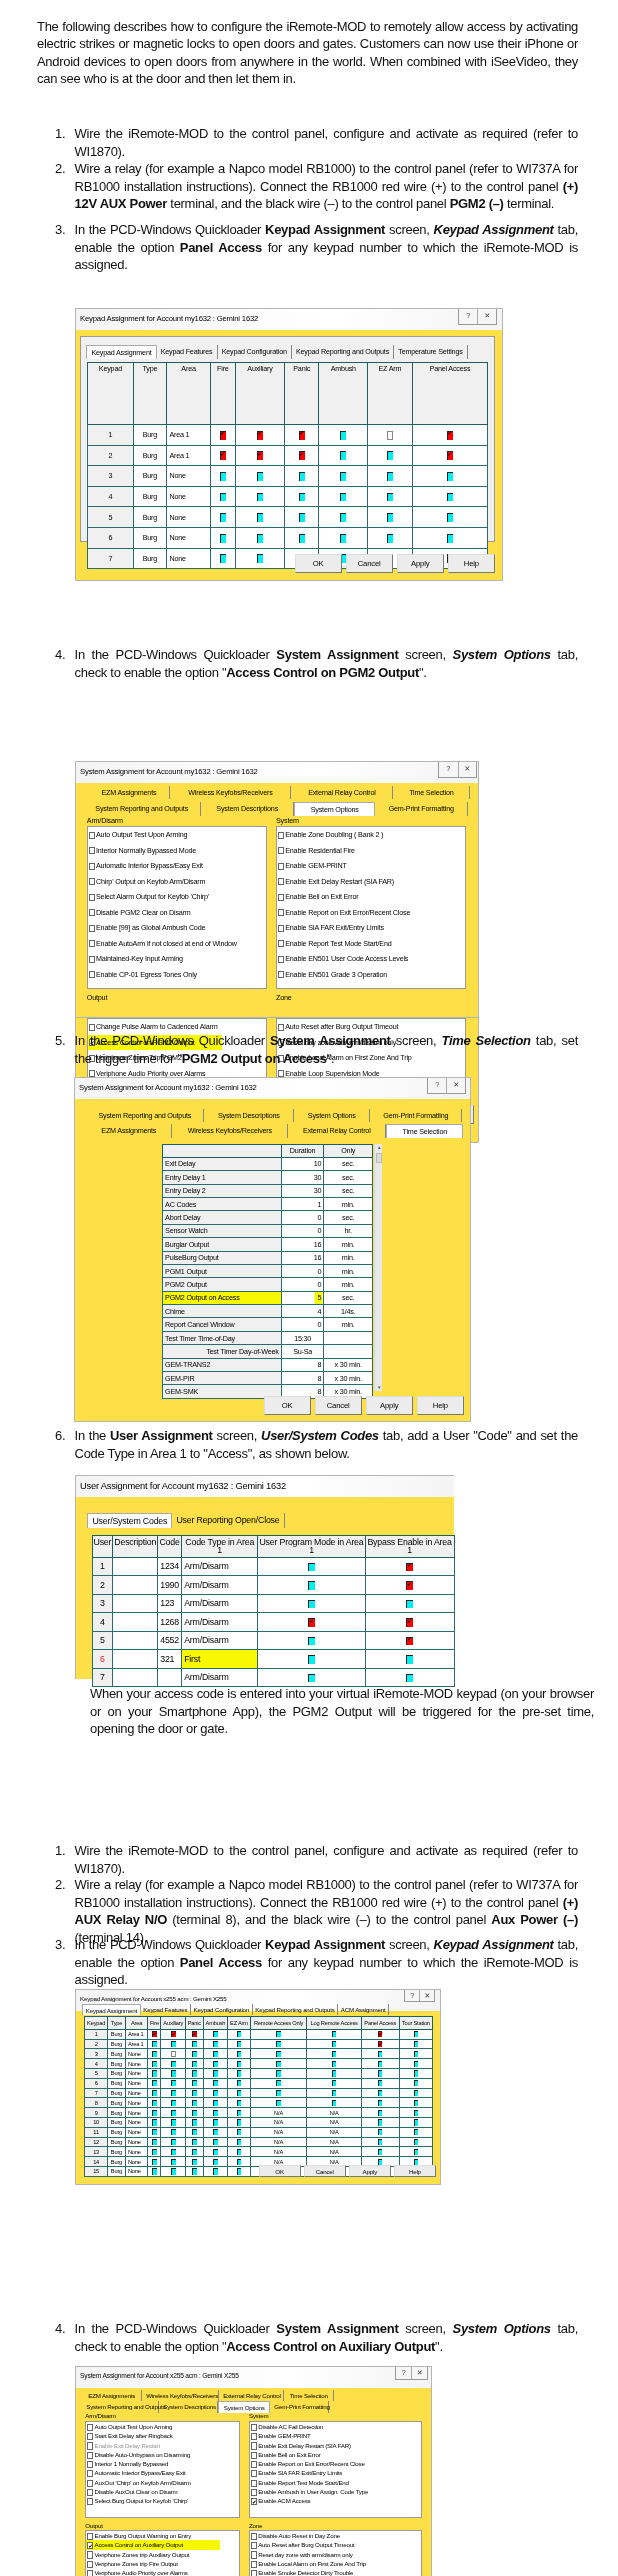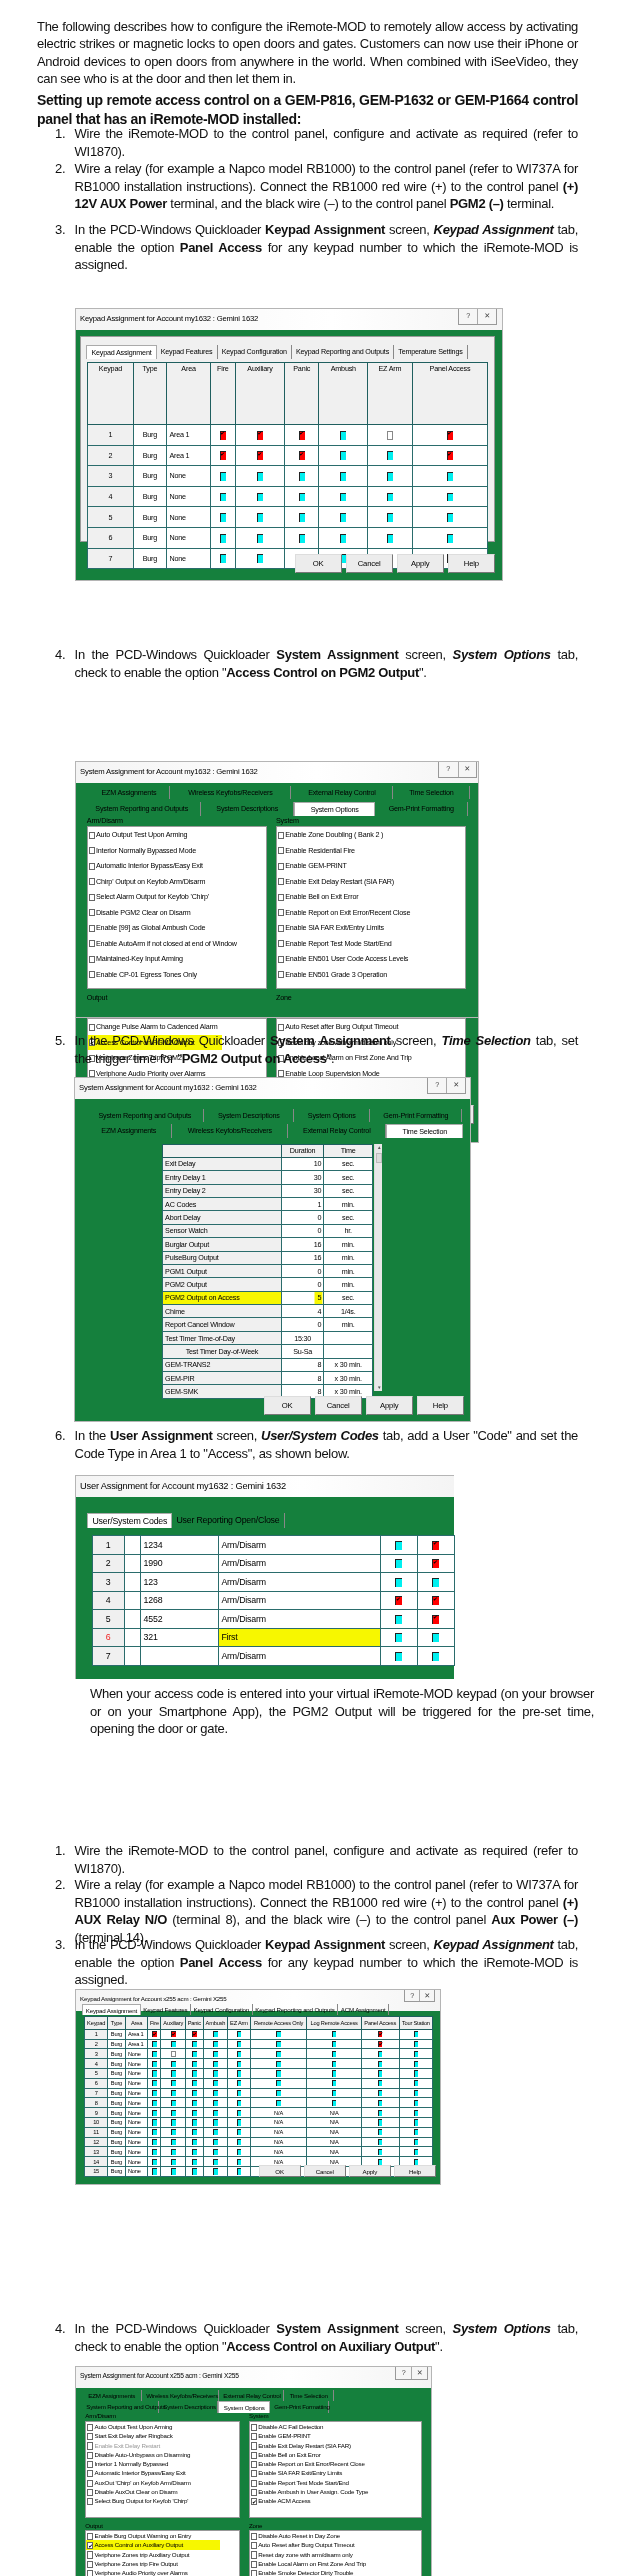--- a/index.html
+++ b/index.html
@@ -7,21 +7,21 @@
   body { width: 618px; font-family: "Liberation Sans", sans-serif; color: #111; position: relative; }
   .page { position: relative; width: 618px; height: 3581px; }
   .para { position: absolute; left: 37px; width: 541px; font-size: 13px; line-height: 17.5px; text-align: justify; font-family: "Liberation Sans Narrow", "Liberation Sans", sans-serif; letter-spacing: -0.3px; }
   .heading { position: absolute; left: 37px; width: 541px; font-size: 14px; line-height: 18.5px; font-weight: bold; text-align: justify; letter-spacing: -0.3px; }
   .step { position: absolute; left: 55px; width: 523px; font-size: 13px; line-height: 17.5px; text-align: justify; letter-spacing: -0.3px; padding-left: 19.6px; }
   .step .num { position: absolute; left: 0; top: 0; }
   .step b, .para b { font-weight: bold; }
   .step i { font-style: italic; font-weight: bold; }
 
   
-  .dlg { position: absolute; background: #15803d; border: 0.5px solid #b5b5b5; font-size: 6.7px; color: #000; font-family: "Liberation Sans", sans-serif; letter-spacing: -0.2px; padding-left: 8px; }
+  .dlg { position: absolute; background: #fde047; border: 0.5px solid #b5b5b5; font-size: 6.7px; color: #000; font-family: "Liberation Sans", sans-serif; letter-spacing: -0.2px; padding-left: 8px; }
   .dlg-title { position: absolute; left: 4.1px; top: 5.2px; font-size: 7.7px; }
   .dlg-title-bar { position: absolute; left: 0; top: 0; right: 0; height: 20.6px; background: linear-gradient(90deg, #f4f4f4 0%, #ffffff 60%, #f4f4f4 100%); }
   .dlg-ctrl { position: absolute; top: 0; height: 15.5px; border: 0.5px solid #999; border-top: none; background: #f6f6f6; display: flex; }
   .dlg-ctrl span { width: 18.5px; text-align: center; line-height: 14.4px; font-size: 7.2px; color: #444; }
   .dlg-ctrl span + span { border-left: 0.5px solid #aaa; }
   .dlg-body { position: absolute; border: 0.5px solid #999; background: #f0f0f0; }
   .tabs { position: absolute; display: flex; }
   .tab { padding: 2.1px 4.1px; border-right: 0.5px solid #888; font-size: 7.2px; white-space: nowrap; }
   .tab.active { background: #fff; border: 0.5px solid #aaa; border-bottom: none; }
   .btn-row { position: absolute; display: flex; gap: 4.1px; }
@@ -48,21 +48,20 @@
   .scrollbar .thumb { position: absolute; left: 0.5px; width: 6.7px; background: #dcdcdc; border: 0.5px solid #bbb; }
   .scrollbar .arr { position: absolute; left: 0; width: 8.2px; text-align: center; font-size: 4.6px; color: #555; }
 </style>
 </head>
 <body>
 
 <div class="page">
 
   <p class="para" style="top:17.5px;">The following describes how to configure the iRemote-MOD to remotely allow access by activating electric strikes or magnetic locks to open doors and gates.  Customers can now use their iPhone or Android devices to open doors from anywhere in the world.  When combined with iSeeVideo, they can see who is at the door and then let them in.</p>
 
-  <h2 class="heading" style="top:91px;">Setting up remote access control on a GEM-P816, GEM-P1632 or GEM-P1664 control panel that has an iRemote-MOD installed:</h2>
 
   <div class="step" style="top:125px;">
     <span class="num">1.</span>
     <span>Wire the iRemote-MOD to the control panel, configure and activate as required (refer to WI1870).</span>
   </div>
   <div class="step" style="top:160px;">
     <span class="num">2.</span>
     <span>Wire a relay (for example a Napco model RB1000) to the control panel (refer to WI737A for RB1000 installation instructions).  Connect the RB1000 red wire (+) to the control panel </span><b>(+) 12V AUX Power</b><span> terminal, and the black wire (–) to the control panel </span><b>PGM2 (–)</b><span> terminal.</span>
   </div>
   <div class="step" style="top:221px;">
@@ -286,21 +285,21 @@
       <div class="tab" style="width:86px;text-align:center;">EZM Assignments</div>
       <div class="tab" style="width:116px;text-align:center;">Wireless Keyfobs/Receivers</div>
       <div class="tab" style="width:98px;text-align:center;">External Relay Control</div>
       <div class="tab active" style="width:77px;text-align:center;">Time Selection</div>
     </div>
     <table class="grid" id="tbl3" style="left:87px; top:66px; width:211px;">
         <tbody>
           <tr>
             <th></th>
             <th>Duration</th>
-            <th>Time</th>
+            <th>Only</th>
           </tr>
           <tr>
             <td class="num" style="text-align: left; height: 13.4px;">Exit Delay</td>
             <td class="r" style="height: 13.4px;">10</td>
             <td class="c" style="height: 13.4px;">sec.</td>
           </tr>
           <tr>
             <td class="num" style="text-align: left; height: 13.4px;">Entry Delay 1</td>
             <td class="r" style="height: 13.4px;">30</td>
             <td class="c" style="height: 13.4px;">sec.</td>
@@ -359,21 +358,21 @@
             <td class="num" style="text-align: left; height: 13.4px;">Report Cancel Window</td>
             <td class="r" style="height: 13.4px;">0</td>
             <td class="c" style="height: 13.4px;">min.</td>
           </tr>
           <tr>
             <td class="num" style="text-align: left; height: 13.4px;">Test Timer Time-of-Day</td>
             <td class="c" style="height: 13.4px;">15:30</td>
             <td class="c" style="height: 13.4px;"></td>
           </tr>
           <tr>
-            <td class="num" style="text-align: center; height: 13.4px;">Test Timer Day-of-Week</td>
+            <td class="num" style="text-align: right; height: 13.4px;">Test Timer Day-of-Week</td>
             <td class="c" style="height: 13.4px;">Su-Sa</td>
             <td class="c" style="height: 13.4px;"></td>
           </tr>
           <tr>
             <td class="num" style="text-align: left; height: 13.4px;">GEM-TRANS2</td>
             <td class="r" style="height: 13.4px;">8</td>
             <td class="c" style="height: 13.4px;">x 30 min.</td>
           </tr>
           <tr>
             <td class="num" style="text-align: left; height: 13.4px;">GEM-PIR</td>
@@ -407,20 +406,28 @@
 
   <div class="dlg" style="left:75px; top:1475px; width:379px; height:204px; border-right:none; border-bottom:none;">
     <div class="dlg-title-bar"></div>
     <div class="dlg-title" style="font-size:9.3px;">User Assignment for Account my1632 : Gemini 1632</div>
     <div class="tabs" style="left:11.3px; top:37px;">
       <div class="tab active" style="font-size:8.8px;">User/System Codes</div>
       <div class="tab" style="font-size:8.8px;">User Reporting Open/Close</div>
     </div>
     <table class="grid" id="tbl4" style="left:15.5px; top:59px; width:363px; font-size:8.8px;">
         <tbody>
+          <tr>
+            <th>User</th>
+            <th>Description</th>
+            <th>Code</th>
+            <th>Code Type in Area 1</th>
+            <th>User Program Mode in Area 1</th>
+            <th>Bypass Enable in Area 1</th>
+          </tr>
           <tr>
             <td class="num" style="height: 18.5px;">1</td>
             <td style="height: 18.5px;"></td>
             <td style="height: 18.5px;">1234</td>
             <td style="height: 18.5px;">Arm/Disarm</td>
             <td class="c" style="height: 18.5px;"><span class="cb"></span></td>
             <td class="c" style="height: 18.5px;"><span class="cb on"></span></td>
           </tr>
           <tr>
             <td class="num" style="height: 18.5px;">2</td>

